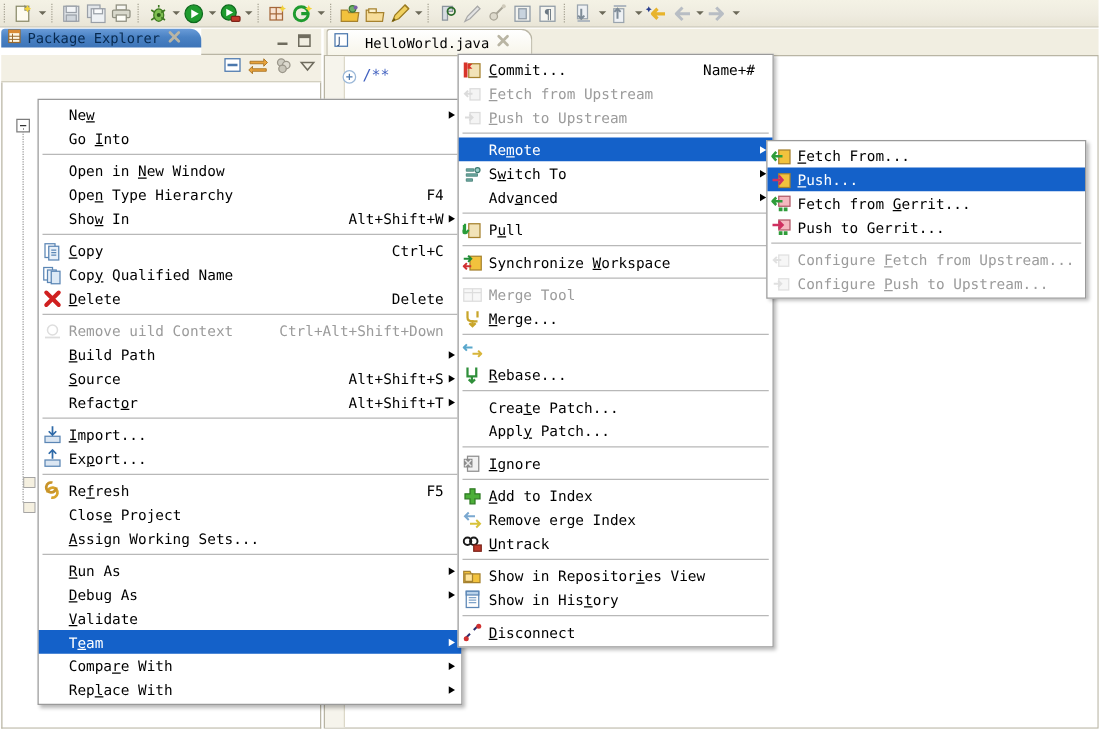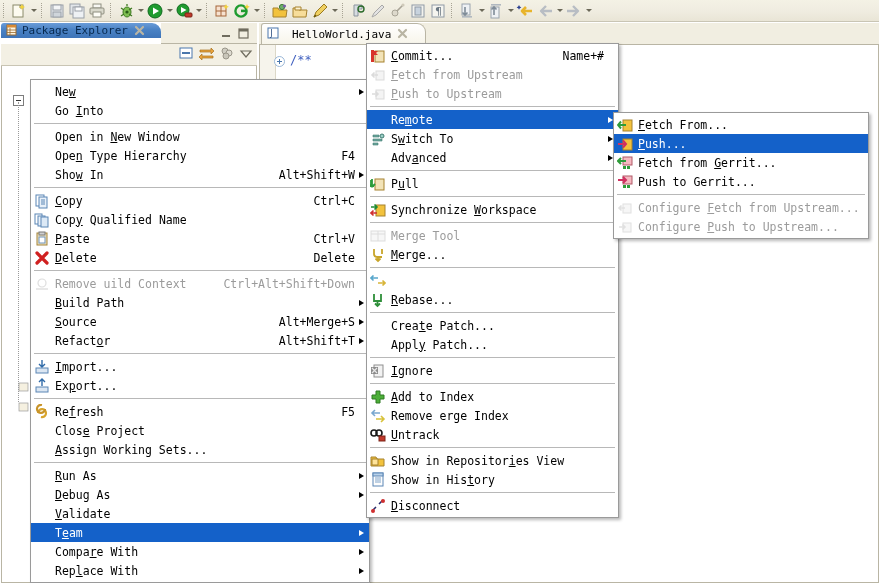--- a/index.html
+++ b/index.html
@@ -544,31 +544,20 @@
             <rect x="1" y="2" width="7" height="10" fill="#fff" stroke="#5b86b5"></rect>
             <rect x="4" y="4" width="7" height="10" fill="#e8f0f9" stroke="#5b86b5"></rect>
             <rect x="7" y="5" width="7" height="10" fill="#dce9f6" stroke="#5b86b5"></rect>
           </svg>
         </span>
         <span class="mi-label">Cop<span class="u">y</span> Qualified Name</span>
       </div>
       <div class="mi">
         <span class="mi-icon">
           <svg width="16" height="16" viewBox="0 0 16 16">
-            <rect x="3" y="2" width="10" height="12" fill="#f0e4c0" stroke="#a3833b"></rect>
-            <rect x="5" y="1" width="6" height="3" fill="#cfcfcf" stroke="#7a7a7a"></rect>
-            <rect x="5" y="6" width="6" height="6" fill="#fff" stroke="#6f93bd"></rect>
-          </svg>
-        </span>
-        <span class="mi-label"><span class="u">P</span>aste</span>
-        <span class="mi-accel">Ctrl+V</span>
-      </div>
-      <div class="mi">
-        <span class="mi-icon">
-          <svg width="16" height="16" viewBox="0 0 16 16">
             <path d="M3,3 L13,13 M13,3 L3,13" stroke="#d02020" stroke-width="3.2" stroke-linecap="round"></path>
           </svg>
         </span>
         <span class="mi-label"><span class="u">D</span>elete</span>
         <span class="mi-accel">Delete</span>
       </div>
       <div class="msep"></div>
       <div class="mi dis">
         <span class="mi-icon" style="opacity: 0.45;">
           <svg width="16" height="16" viewBox="0 0 16 16">
@@ -580,21 +569,21 @@
         <span class="mi-accel">Ctrl+Alt+Shift+Down</span>
       </div>
       <div class="mi">
         <span class="mi-icon"></span>
         <span class="mi-label"><span class="u">B</span>uild Path</span>
         <span class="mi-arrow"></span>
       </div>
       <div class="mi">
         <span class="mi-icon"></span>
         <span class="mi-label"><span class="u">S</span>ource</span>
-        <span class="mi-accel">Alt+Merge+S</span>
+        <span class="mi-accel">Alt+Shift+S</span>
         <span class="mi-arrow"></span>
       </div>
       <div class="mi">
         <span class="mi-icon"></span>
         <span class="mi-label">Refact<span class="u">o</span>r</span>
         <span class="mi-accel">Alt+Shift+T</span>
         <span class="mi-arrow"></span>
       </div>
       <div class="msep"></div>
       <div class="mi">

